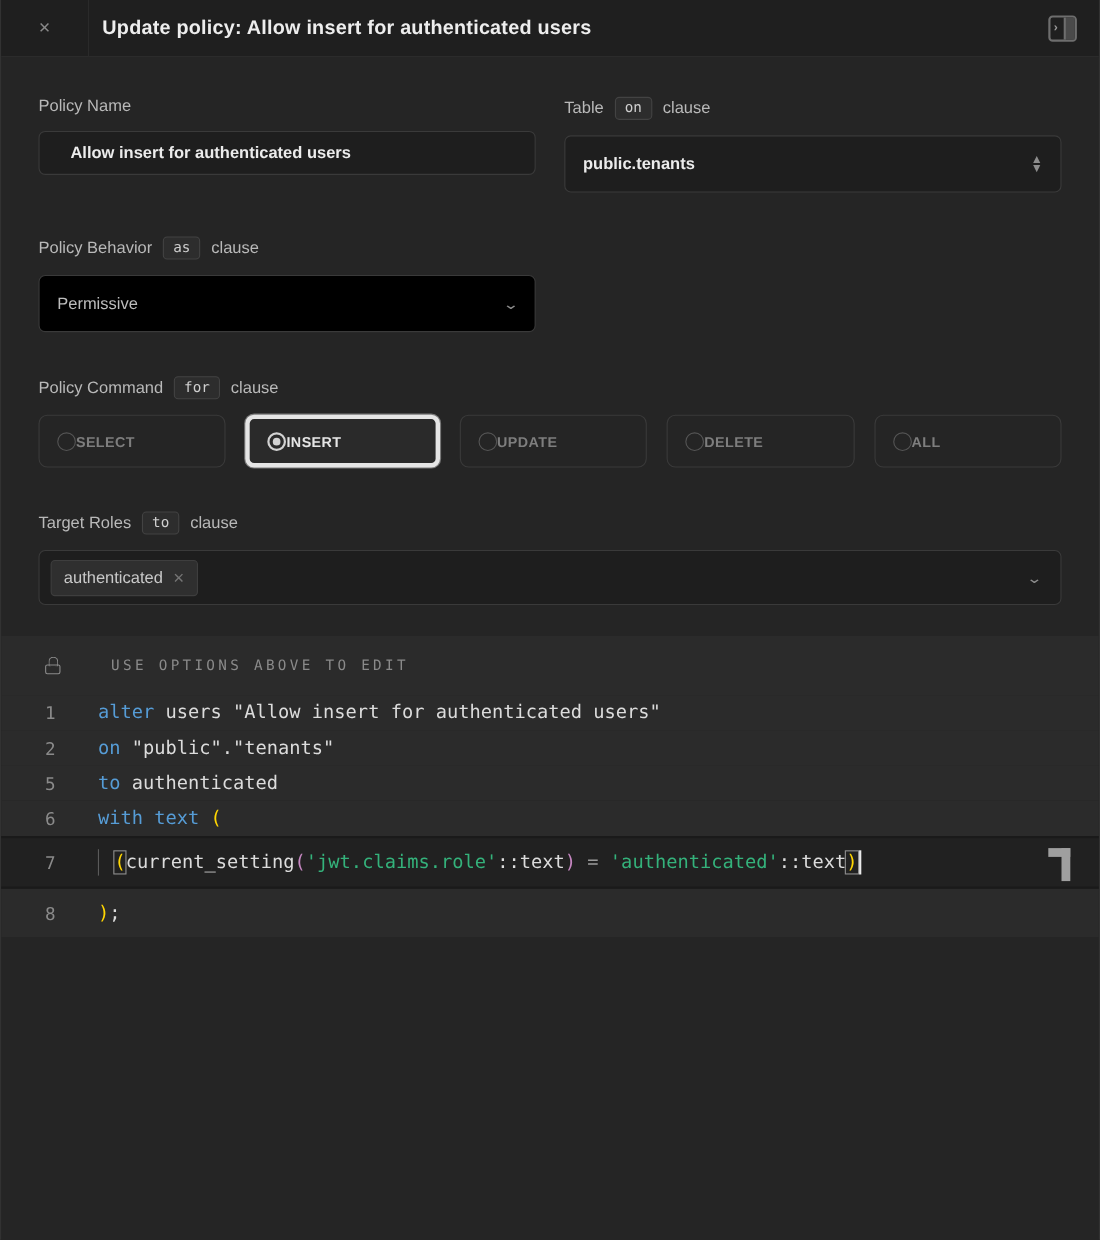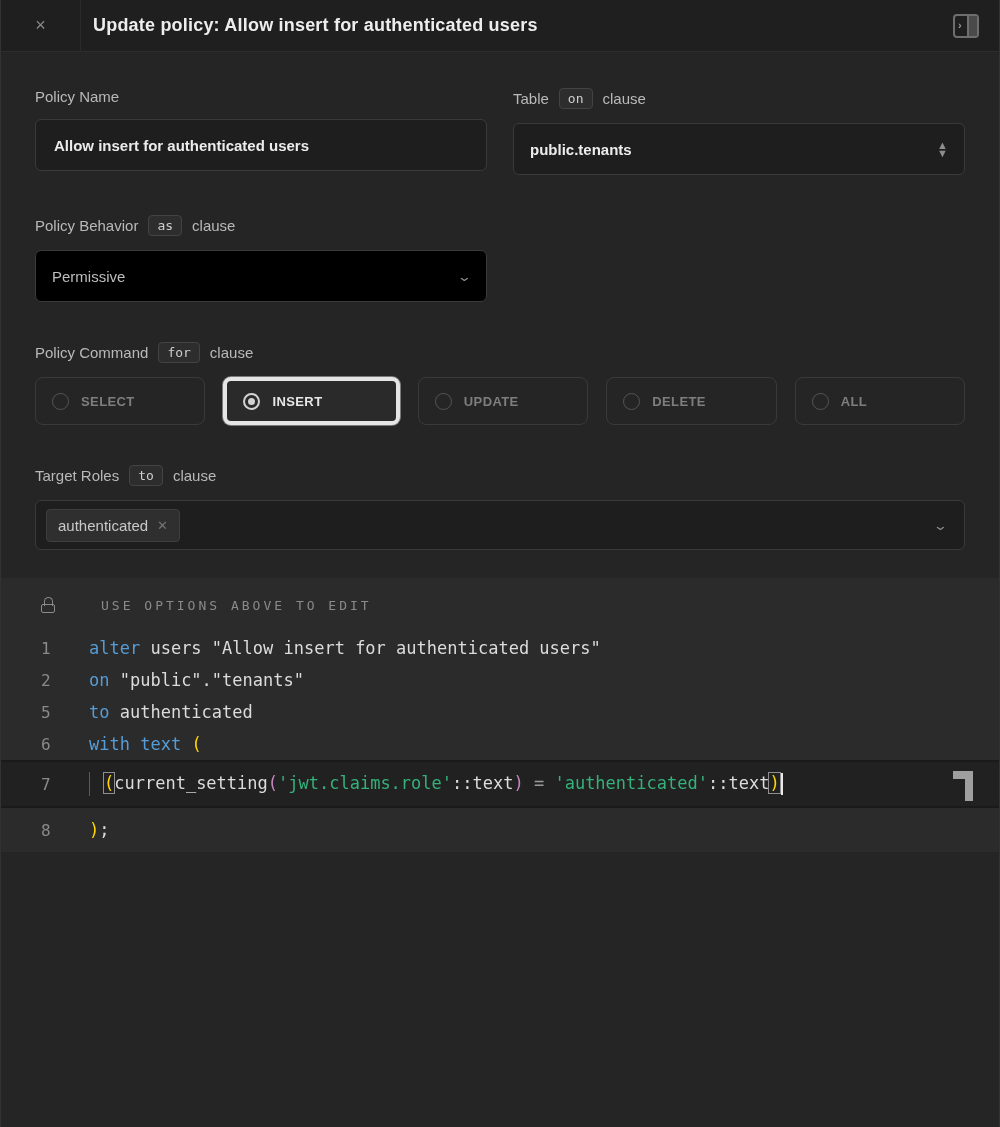--- a/index.html
+++ b/index.html
@@ -64,25 +64,25 @@
     font-size: 13px; color: #cfcfcf;
     background: #2d2d2d; border: 1px solid #434343;
     border-radius: 4px; padding: 2px 8px;
   }
   .clause-word { font-size: 15px; color: #b9b9b9; }
 
   .two-col { display: flex; gap: 26px; }
   .col { flex: 1; min-width: 0; }
 
   .text-input {
-    width: 100%; height: 52px;
+    width: 100%; height: 40px;
     background: #1e1e1e; border: 1px solid #3a3a3a; border-radius: 6px;
     color: #ececec; font-size: 15px; font-weight: bold;
     font-family: "Liberation Sans", sans-serif;
-    padding: 0 18px;
+    padding: 0 28px;
   }
   .select-box {
     width: 100%; height: 52px;
     background: #1e1e1e; border: 1px solid #3a3a3a; border-radius: 6px;
     display: flex; align-items: center; justify-content: space-between;
     padding: 0 16px; cursor: pointer;
   }
   .select-box.lighter { background: #000000; }
   .select-value { font-size: 15px; font-weight: bold; color: #ececec; }
   .select-value.dim { color: #bdbdbd; font-weight: 500; }
@@ -94,21 +94,21 @@
 
   .section { margin-top: 40px; }
   .half-width { width: calc(50% - 13px); }
 
   
   .radio-row { display: flex; gap: 18px; }
   .radio-card {
     flex: 1; height: 48px;
     border: 1px solid #3a3a3a; border-radius: 8px;
     background: transparent;
-    display: flex; align-items: center; gap: 12px;
+    display: flex; align-items: center; 
     padding: 0 16px; cursor: pointer;
     font-family: "Liberation Sans", sans-serif;
   }
   .radio-card .radio-circle {
     width: 17px; height: 17px; border-radius: 50%;
     border: 1.5px solid #555555; flex: 0 0 auto;
   }
   .radio-card .radio-label {
     font-size: 13px; font-weight: bold; letter-spacing: .4px; color: #7e7e7e;
   }

